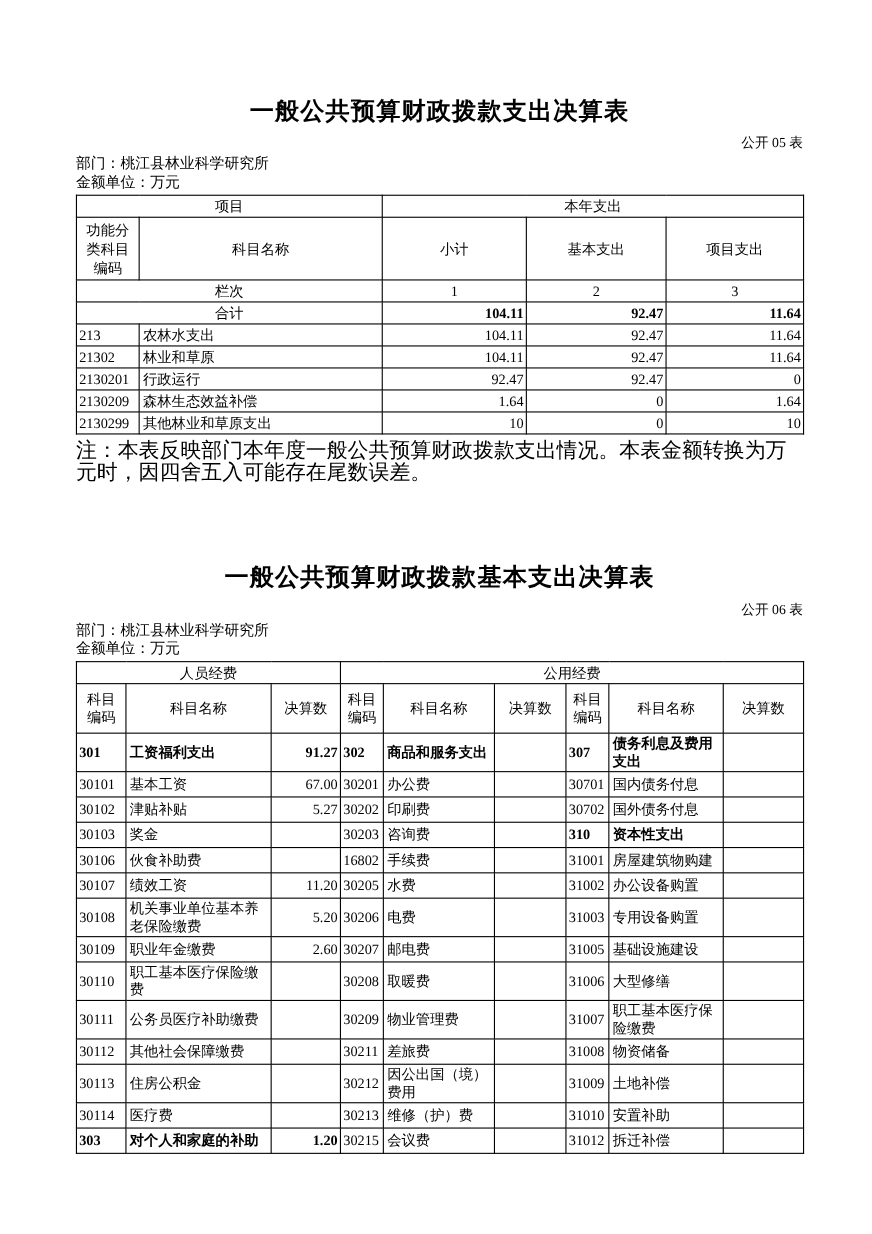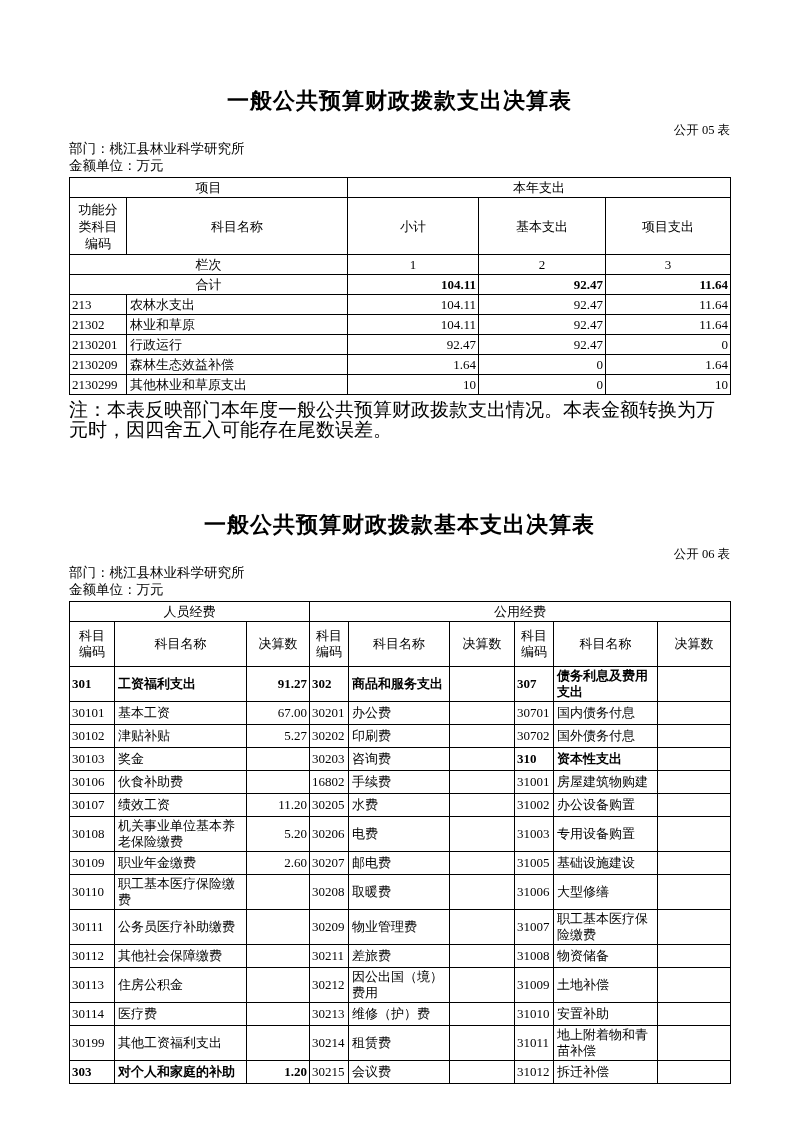--- a/index.html
+++ b/index.html
@@ -313,31 +313,20 @@
           <td class="name">医疗费</td>
           <td class="num"></td>
           <td class="code">30213</td>
           <td class="name">维修（护）费</td>
           <td class="num"></td>
           <td class="code">31010</td>
           <td class="name">安置补助</td>
           <td class="num"></td>
         </tr>
         <tr>
-          <td class="code">30199</td>
-          <td class="name">其他工资福利支出</td>
-          <td class="num"></td>
-          <td class="code">30214</td>
-          <td class="name">租赁费</td>
-          <td class="num"></td>
-          <td class="code">31011</td>
-          <td class="name">地上附着物和青苗补偿</td>
-          <td class="num"></td>
-        </tr>
-        <tr>
           <td class="code b">303</td>
           <td class="name b">对个人和家庭的补助</td>
           <td class="num b">1.20</td>
           <td class="code">30215</td>
           <td class="name">会议费</td>
           <td class="num"></td>
           <td class="code">31012</td>
           <td class="name">拆迁补偿</td>
           <td class="num"></td>
         </tr>

